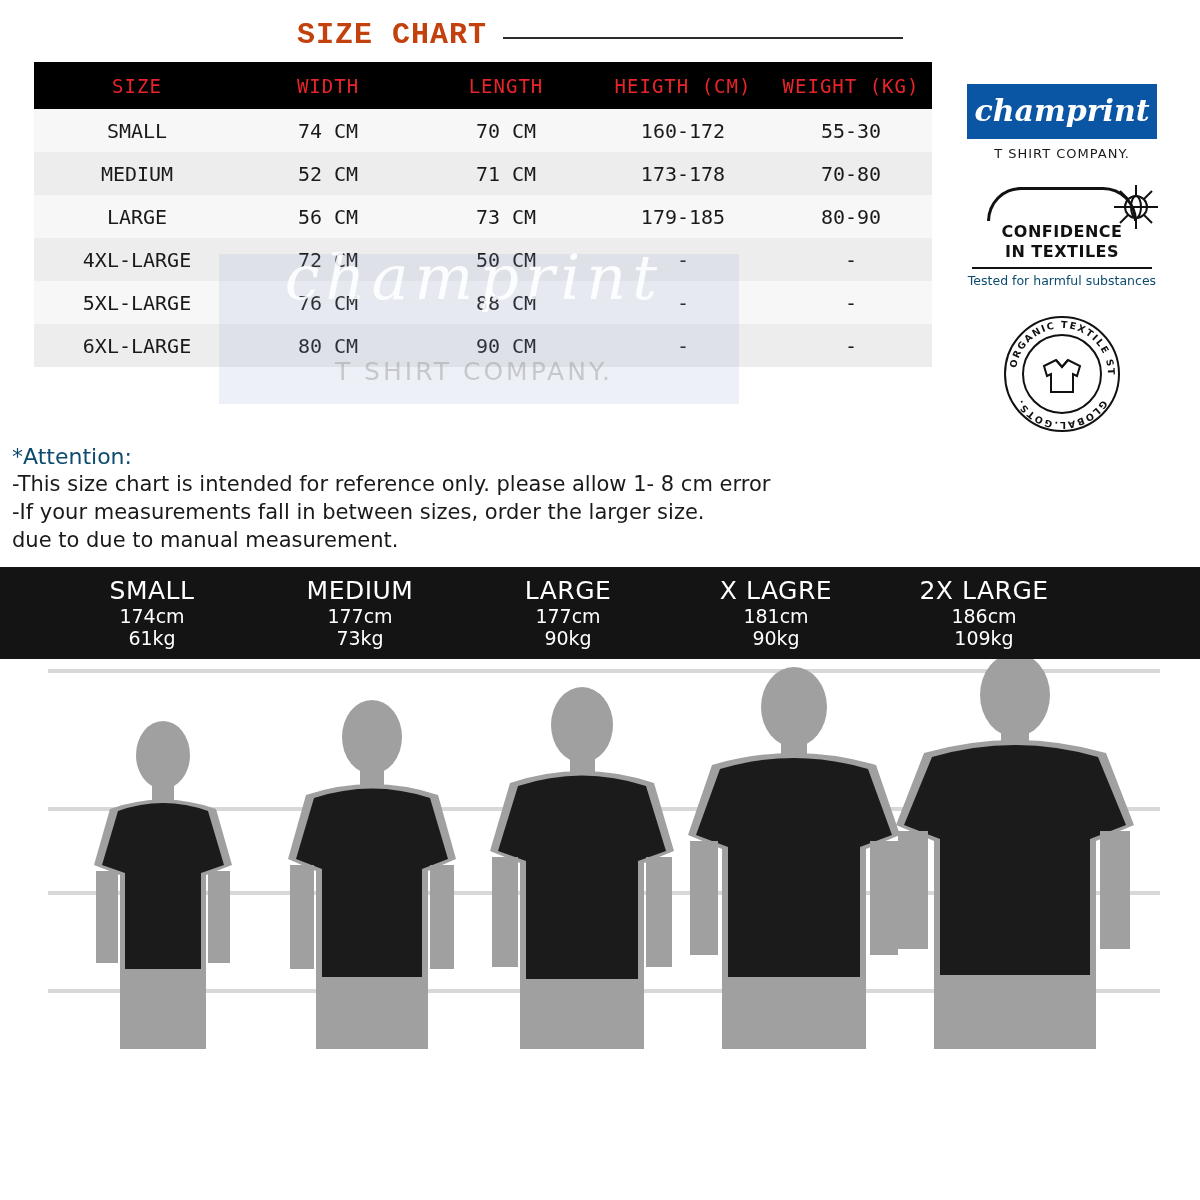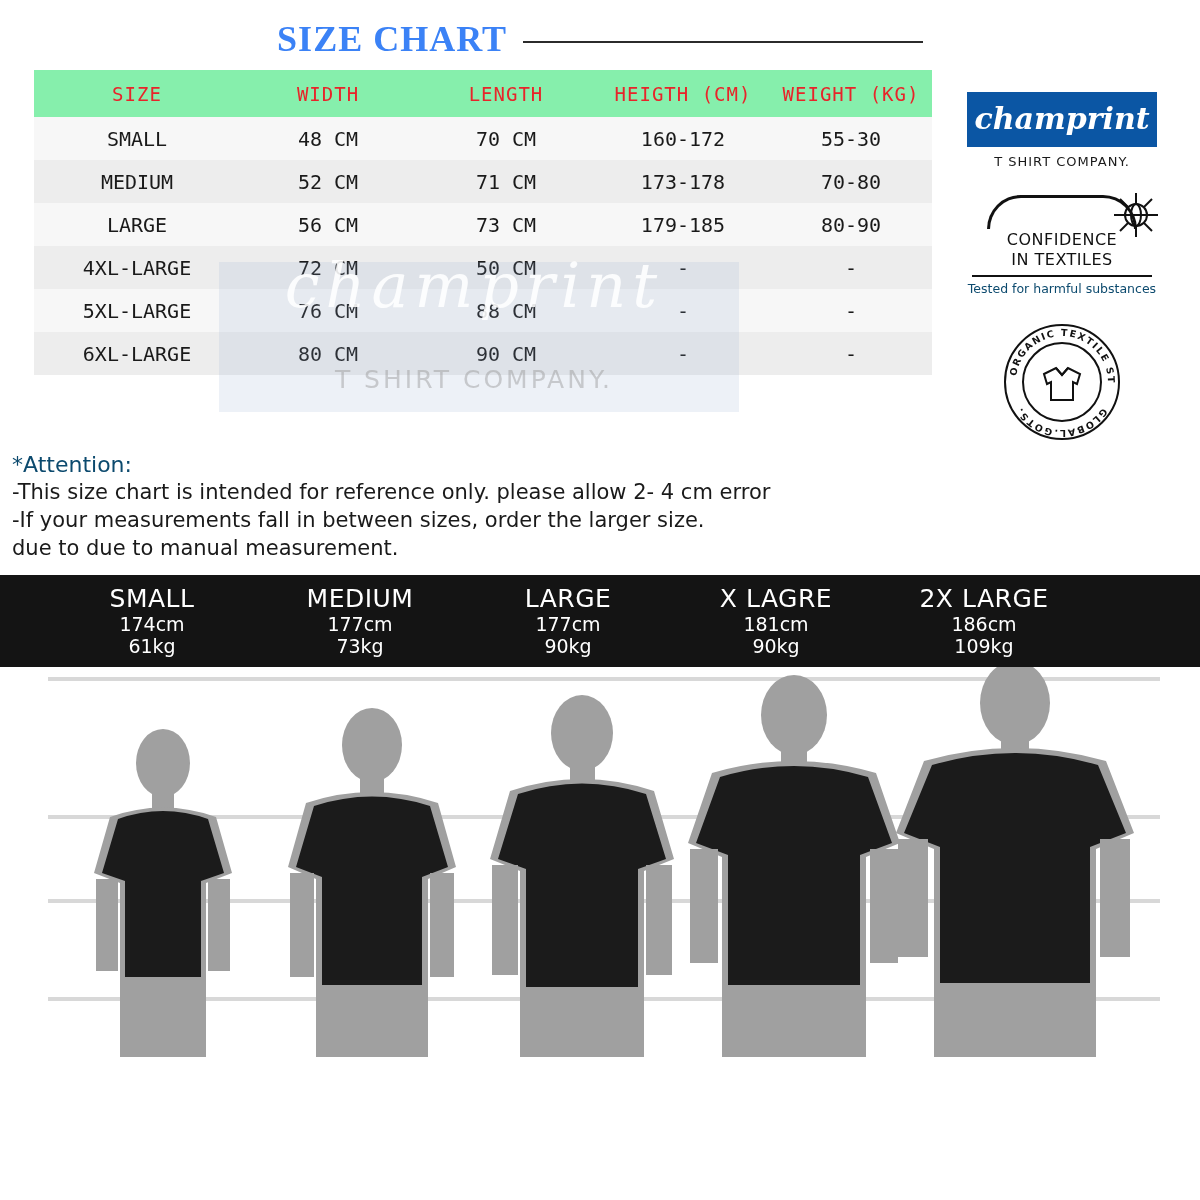--- a/index.html
+++ b/index.html
@@ -14,25 +14,25 @@
   }
 
   
   .title-row {
     display: flex;
     align-items: center;
     padding: 18px 0 10px 0;
     justify-content: center;
   }
   .title-text {
-    font-family: Liberation Serif, serif;
+    font-family: Liberation Mono, monospace;
     font-weight: bold;
-    font-size: 36px;
+    font-size: 30px;
     letter-spacing: 1px;
-    color: #3b82f6;
+    color: #c2410c;
     white-space: nowrap;
   }
   .title-rule {
     height: 2px;
     background: #2b2b2b;
     width: 400px;
     margin-left: 16px;
     margin-top: 6px;
   }
 
@@ -56,21 +56,21 @@
   table.size-table th, table.size-table td {
     text-align: center;
     font-size: 20px;
     height: 43px;
     padding: 0;
     color: #1a1a1a;
     font-weight: normal;
   }
   table.size-table thead th {
     color: #e8242a;
-    background: #86efac;
+    background: #000000;
     font-size: 19px;
     letter-spacing: 1px;
     height: 47px;
   }
   table.size-table tbody tr:nth-child(odd) { background: #f7f7f7; }
   table.size-table tbody tr:nth-child(even) { background: #ededed; }
   col.c1 { width: 206px; }
   col.c2 { width: 176px; }
   col.c3 { width: 180px; }
   col.c4 { width: 174px; }
@@ -152,21 +152,21 @@
     width: 150px;
     height: 34px;
     border: 3px solid #111;
     border-bottom: none;
     border-radius: 80px 80px 0 0;
     margin: 0 auto;
   }
   .oeko-t1 {
     font-family: "DejaVu Sans", sans-serif;
     font-size: 16px;
-    font-weight: normal;
+    font-weight: bold;
     letter-spacing: 0.5px;
     color: #111;
     line-height: 1.15;
     margin-top: 2px;
   }
   .oeko-line {
     width: 180px; height: 2px; background: #111; margin: 5px auto 4px auto;
   }
   .oeko-t2 {
     font-family: "DejaVu Sans", sans-serif;
@@ -256,21 +256,21 @@
           <th>SIZE</th>
           <th>WIDTH</th>
           <th>LENGTH</th>
           <th>HEIGTH (CM)</th>
           <th>WEIGHT (KG)</th>
         </tr>
       </thead>
       <tbody>
         <tr>
           <td>SMALL</td>
-          <td>48 CM</td>
+          <td>74 CM</td>
           <td>70 CM</td>
           <td>160-172</td>
           <td>55-30</td>
         </tr>
         <tr>
           <td>MEDIUM</td>
           <td>52 CM</td>
           <td>71 CM</td>
           <td>173-178</td>
           <td>70-80</td>
@@ -364,21 +364,21 @@
         <path d="M 42,52 L 54,46 L 60,53 L 66,46 L 78,52 L 75,62 L 71,60 L 71,78 L 49,78 L 49,60 L 45,62 Z" fill="#ffffff" stroke="#111" stroke-width="2"></path>
         <path d="M 54,46 L 60,53 L 66,46" fill="none" stroke="#111" stroke-width="2"></path>
       </svg>
     </div>
 
   </div>
 </div>
 
 <div class="attention">
   <div class="att-title">*Attention:</div>
-  <div class="att-line">-This size chart is intended for reference only. please allow 2- 4 cm error</div>
+  <div class="att-line">-This size chart is intended for reference only. please allow 1- 8 cm error</div>
   <div class="att-line">-If your measurements fall in between sizes, order the larger size.</div>
   <div class="att-line">due to due to manual measurement.</div>
 </div>
 
 <div class="strip">
   <div class="strip-cell">
     <div class="strip-size">SMALL</div>
     <div class="strip-val">174cm</div>
     <div class="strip-val">61kg</div>
   </div>

